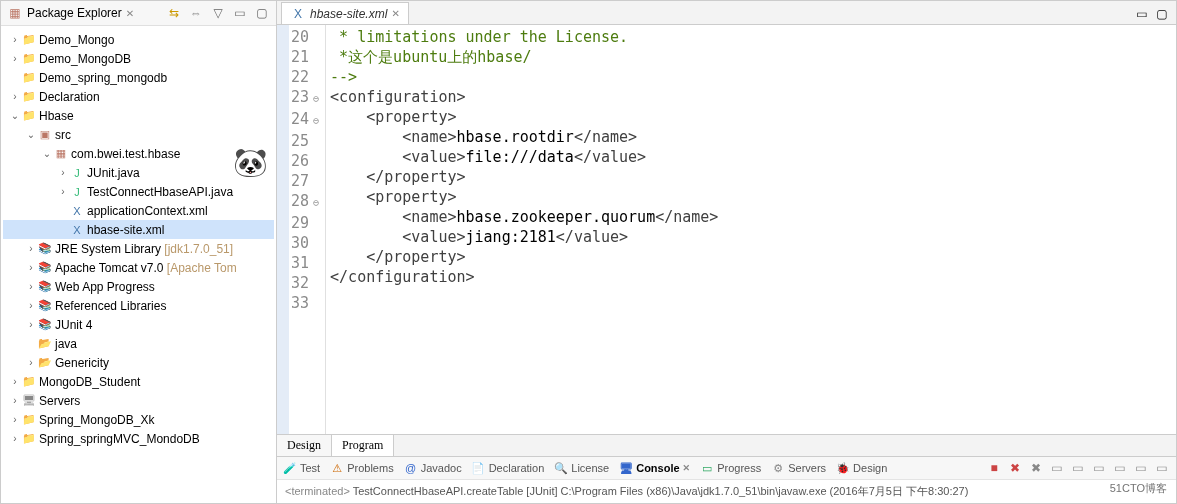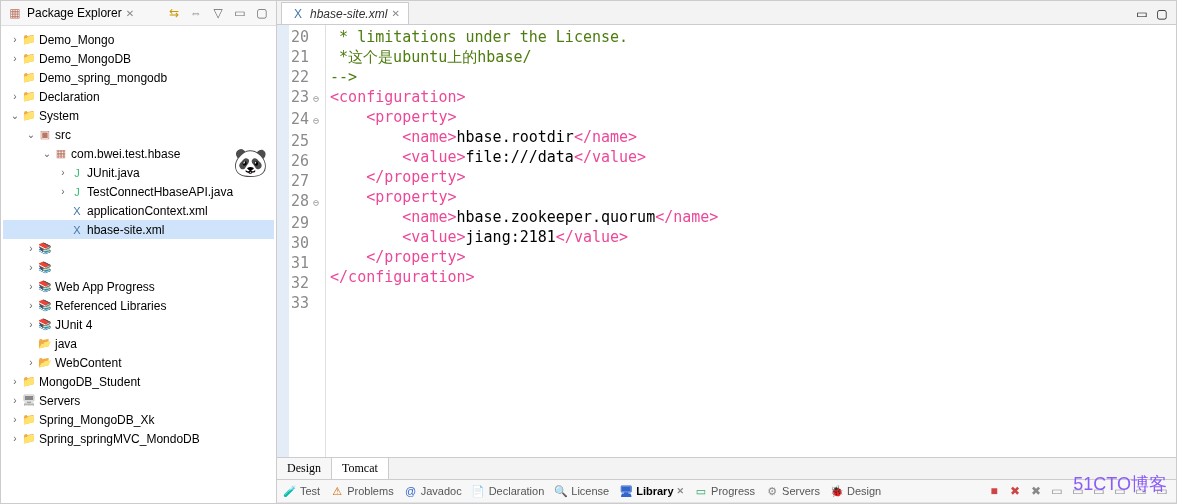--- a/index.html
+++ b/index.html
@@ -24,38 +24,38 @@
 .editor-tab { display: flex; align-items: center; gap: 4px; padding: 3px 8px; background: #fff; border: 1px solid #ccc; border-bottom: none; font-style: italic; color: #333; height: 22px; }
 .editor-tab .close { font-style: normal; color: #888; font-size: 10px; }
 .min-max { margin-left: auto; display: flex; gap: 4px; padding: 2px 6px; }
 
 .editor-body { display: flex; flex: 1; overflow: hidden; font-family: Consolas, monospace; font-size: 15px; }
 .gutter-marks { width: 12px; background: #e4ecf7; }
 .linenos { background: #fff; color: #8a8a8a; text-align: right; padding: 2px 6px 2px 2px; user-select: none; line-height: 20px; border-right: 1px solid #e0e0e0; }
 .linenos .fold { font-size: 10px; color: #999; display: inline-block; width: 10px; }
 .code { padding: 2px 4px; line-height: 20px; flex: 1; white-space: pre; overflow: auto; }
 .cmt { color: #4d7c0f; }
-.tag { color: #ec4899; }
+.tag { color: #404040; }
 .txt { color: #000; }
 .keep { white-space: pre; }
 
 .design-source { display: flex; border-top: 1px solid #ccc; background: #f3f3f3; height: 22px; }
 .ds-tab { padding: 3px 10px; border-right: 1px solid #ccc; background: #f7f7f7; font-family: Tahoma; }
 .ds-tab.active { background: #fff; }
 
 .bottom-panel { border-top: 1px solid #ccc; background: #fff; }
 .bottom-tabs { display: flex; align-items: center; padding: 3px 6px; gap: 10px; border-bottom: 1px solid #e4e4e4; background: #f7f7f7; font-size: 11px; flex-wrap: nowrap; }
 .btab { display: flex; align-items: center; gap: 3px; color: #555; cursor: pointer; }
 .btab.active { font-weight: bold; color: #000; }
 .btab .bicon { width: 14px; height: 14px; display: inline-flex; align-items: center; justify-content: center; font-size: 11px; }
 .bottom-tabs .spacer { margin-left: auto; }
 .bottom-tabs .action-icons { display: flex; gap: 5px; align-items: center; }
 .bottom-content { padding: 4px 8px; font-size: 11px; color: #555; }
 .bottom-content .term { color: #888; }
-.watermark { position: absolute; right: 10px; bottom: 8px; color: #8b5cf6; font-size: 18px; pointer-events: none; }
+.watermark { position: absolute; right: 10px; bottom: 8px; color: #737373; font-size: 11px; pointer-events: none; }
 </style>
 </head>
 <body>
 
 <div class="container">
   <div class="sidebar">
     <div class="sidebar-header">
       <span class="title">
         <span class="mini-icon" style="color:#b76">▦</span>
         <span>Package Explorer</span>
@@ -87,21 +87,21 @@
           <span class="node-label">Demo_spring_mongodb</span>
         </div>
         <div class="tree-node" style="padding-left: 6px;">
           <span class="twisty">›</span>
           <span class="node-icon" style="color: rgb(161, 127, 46);">📁</span>
           <span class="node-label">Declaration</span>
         </div>
         <div class="tree-node" style="padding-left: 6px;">
           <span class="twisty">⌄</span>
           <span class="node-icon" style="color: rgb(161, 127, 46);">📁</span>
-          <span class="node-label">System</span>
+          <span class="node-label">Hbase</span>
         </div>
         <div class="tree-node" style="padding-left: 22px;">
           <span class="twisty">⌄</span>
           <span class="node-icon" style="color: rgb(187, 119, 102);">▣</span>
           <span class="node-label">src</span>
         </div>
         <div class="tree-node" style="padding-left: 38px;">
           <span class="twisty">⌄</span>
           <span class="node-icon" style="color: rgb(187, 119, 102);">▦</span>
           <span class="node-label">com.bwei.test.hbase</span>
@@ -122,24 +122,26 @@
           <span class="node-label">applicationContext.xml</span>
         </div>
         <div class="tree-node selected" style="padding-left: 54px;">
           <span class="twisty"></span>
           <span class="node-icon" style="color: rgb(68, 119, 170);">X</span>
           <span class="node-label">hbase-site.xml</span>
         </div>
         <div class="tree-node" style="padding-left: 22px;">
           <span class="twisty">›</span>
           <span class="node-icon" style="color: rgb(170, 170, 119);">📚</span>
-        </div>
-        <div class="tree-node" style="padding-left: 22px;">
-          <span class="twisty">›</span>
-          <span class="node-icon" style="color: rgb(170, 170, 119);">📚</span>
+          <span class="node-label">JRE System Library<span class="lib-detail" style="color: rgb(185, 152, 106);"> [jdk1.7.0_51]</span></span>
+        </div>
+        <div class="tree-node" style="padding-left: 22px;">
+          <span class="twisty">›</span>
+          <span class="node-icon" style="color: rgb(170, 170, 119);">📚</span>
+          <span class="node-label">Apache Tomcat v7.0<span class="lib-detail" style="color: rgb(185, 152, 106);"> [Apache Tom</span></span>
         </div>
         <div class="tree-node" style="padding-left: 22px;">
           <span class="twisty">›</span>
           <span class="node-icon" style="color: rgb(170, 170, 119);">📚</span>
           <span class="node-label">Web App Progress</span>
         </div>
         <div class="tree-node" style="padding-left: 22px;">
           <span class="twisty">›</span>
           <span class="node-icon" style="color: rgb(170, 170, 119);">📚</span>
           <span class="node-label">Referenced Libraries</span>
@@ -150,21 +152,21 @@
           <span class="node-label">JUnit 4</span>
         </div>
         <div class="tree-node" style="padding-left: 22px;">
           <span class="twisty"></span>
           <span class="node-icon" style="color: rgb(215, 169, 62);">📂</span>
           <span class="node-label">java</span>
         </div>
         <div class="tree-node" style="padding-left: 22px;">
           <span class="twisty">›</span>
           <span class="node-icon" style="color: rgb(215, 169, 62);">📂</span>
-          <span class="node-label">WebContent</span>
+          <span class="node-label">Genericity</span>
         </div>
         <div class="tree-node" style="padding-left: 6px;">
           <span class="twisty">›</span>
           <span class="node-icon" style="color: rgb(161, 127, 46);">📁</span>
           <span class="node-label">MongoDB_Student</span>
         </div>
         <div class="tree-node" style="padding-left: 6px;">
           <span class="twisty">›</span>
           <span class="node-icon" style="color: rgb(136, 136, 136);">🖥</span>
           <span class="node-label">Servers</span>
@@ -211,21 +213,21 @@
           <div>30<span class="fold"></span></div>
           <div>31<span class="fold"></span></div>
           <div>32<span class="fold"></span></div>
           <div>33<span class="fold"></span></div>
         </div>
       <div class="code" id="code"><div class="keep"><span class="cmt"> * limitations under the License.</span></div><div class="keep"><span class="cmt"> *这个是ubuntu上的hbase/</span></div><div class="keep"><span class="cmt">--&gt;</span></div><div class="keep"><span class="tag">&lt;configuration&gt;</span></div><div class="keep"><span class="txt">    </span><span class="tag">&lt;property&gt;</span></div><div class="keep"><span class="txt">        </span><span class="tag">&lt;name&gt;</span><span class="txt">hbase.rootdir</span><span class="tag">&lt;/name&gt;</span></div><div class="keep"><span class="txt">        </span><span class="tag">&lt;value&gt;</span><span class="txt">file:///data</span><span class="tag">&lt;/value&gt;</span></div><div class="keep"><span class="txt">    </span><span class="tag">&lt;/property&gt;</span></div><div class="keep"><span class="txt">    </span><span class="tag">&lt;property&gt;</span></div><div class="keep"><span class="txt">        </span><span class="tag">&lt;name&gt;</span><span class="txt">hbase.zookeeper.quorum</span><span class="tag">&lt;/name&gt;</span></div><div class="keep"><span class="txt">        </span><span class="tag">&lt;value&gt;</span><span class="txt">jiang:2181</span><span class="tag">&lt;/value&gt;</span></div><div class="keep"><span class="txt">    </span><span class="tag">&lt;/property&gt;</span></div><div class="keep"><span class="tag">&lt;/configuration&gt;</span></div><div class="keep"><span class="txt"></span></div></div>
     </div>
 
     <div class="design-source">
       <div class="ds-tab">Design</div>
-      <div class="ds-tab active">Tomcat</div>
+      <div class="ds-tab active">Program</div>
     </div>
 
     <div class="bottom-panel">
       <div class="bottom-tabs" id="bottom-tabs">
         <span class="btab">
             <span class="bicon" style="color: rgb(102, 170, 68);">🧪</span>
             <span>Test</span>
           </span>
           <span class="btab">
             <span class="bicon" style="color: rgb(204, 102, 0);">⚠</span>
@@ -238,21 +240,21 @@
           <span class="btab">
             <span class="bicon" style="color: rgb(204, 153, 0);">📄</span>
             <span>Declaration</span>
           </span>
           <span class="btab">
             <span class="bicon" style="color: rgb(204, 153, 0);">🔍</span>
             <span>License</span>
           </span>
           <span class="btab active">
             <span class="bicon" style="color: rgb(51, 102, 204);">🖥</span>
-            <span>Library</span>
+            <span>Console</span>
             <span style="font-size: 9px; color: rgb(136, 136, 136);"> ✕</span>
           </span>
           <span class="btab">
             <span class="bicon" style="color: rgb(51, 170, 102);">▭</span>
             <span>Progress</span>
           </span>
           <span class="btab">
             <span class="bicon" style="color: rgb(136, 136, 136);">⚙</span>
             <span>Servers</span>
           </span>
@@ -266,17 +268,20 @@
             <span class="mini-icon" style="color: rgb(204, 68, 68);">✖</span>
             <span class="mini-icon" style="color: rgb(136, 136, 136);">✖</span>
             <span class="mini-icon" style="color: rgb(136, 136, 136);">▭</span>
             <span class="mini-icon" style="color: rgb(136, 136, 136);">▭</span>
             <span class="mini-icon" style="color: rgb(136, 136, 136);">▭</span>
             <span class="mini-icon" style="color: rgb(136, 136, 136);">▭</span>
             <span class="mini-icon" style="color: rgb(136, 136, 136);">▭</span>
             <span class="mini-icon" style="color: rgb(136, 136, 136);">▭</span>
           </span>
       </div>
+      <div class="bottom-content">
+        <span class="term">&lt;terminated&gt;</span><span> TestConnectHbaseAPI.createTable [JUnit] C:\Program Files (x86)\Java\jdk1.7.0_51\bin\javaw.exe (2016年7月5日 下午8:30:27)</span>
+      </div>
     </div>
   </div>
 </div>
 
 <div class="watermark">51CTO博客</div>
 
 </body></html>

